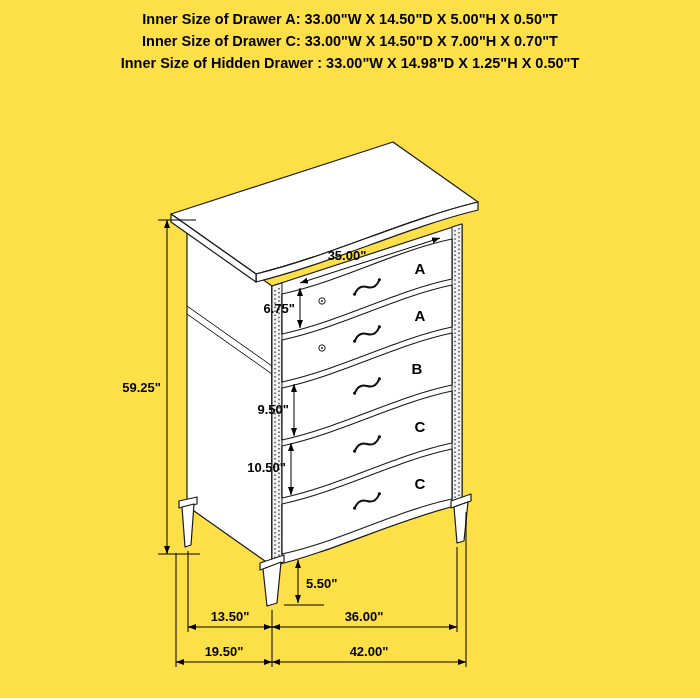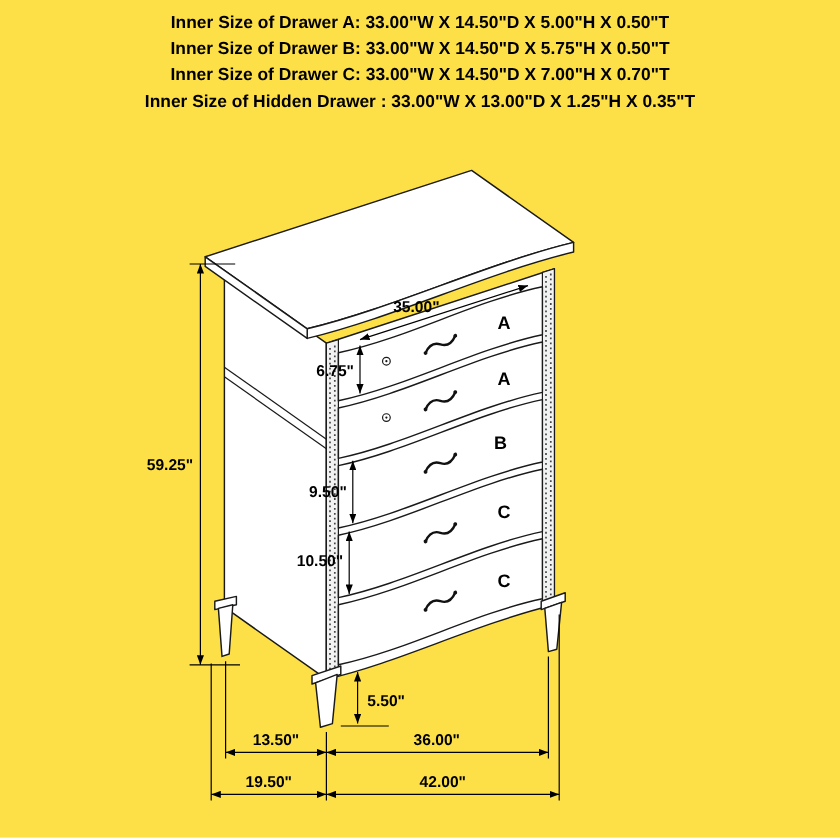--- a/index.html
+++ b/index.html
@@ -18,23 +18,22 @@
   .dim{stroke:#000;stroke-width:1;fill:none;}
   .handle{fill:none;stroke:#111;stroke-width:2;stroke-linecap:round;}
 </style>
 </head>
 <body>
 
 <div class="page">
 
   <div class="header">
     <div>Inner Size of Drawer A: 33.00"W X 14.50"D X 5.00"H X 0.50"T</div>
-    <div>Inner Size of Drawer B: 33.00"W X 14.50"D X 5.75"H X 0.50"T</div>
     <div>Inner Size of Drawer C: 33.00"W X 14.50"D X 7.00"H X 0.70"T</div>
-    <div>Inner Size of Hidden Drawer : 33.00"W X 13.00"D X 1.25"H X 0.35"T</div>
+    <div>Inner Size of Hidden Drawer : 33.00"W X 14.98"D X 1.25"H X 0.50"T</div>
   </div>
 
   <svg width="700" height="700" viewBox="0 0 700 700">
     <defs>
       <marker id="arr" viewBox="0 0 8 6" markerWidth="8" markerHeight="6" refX="8" refY="3" orient="auto-start-reverse" markerUnits="userSpaceOnUse">
         <path d="M0,0 L8,3 L0,6 Z" fill="#000"></path>
       </marker>
     </defs>
 
     <g>

